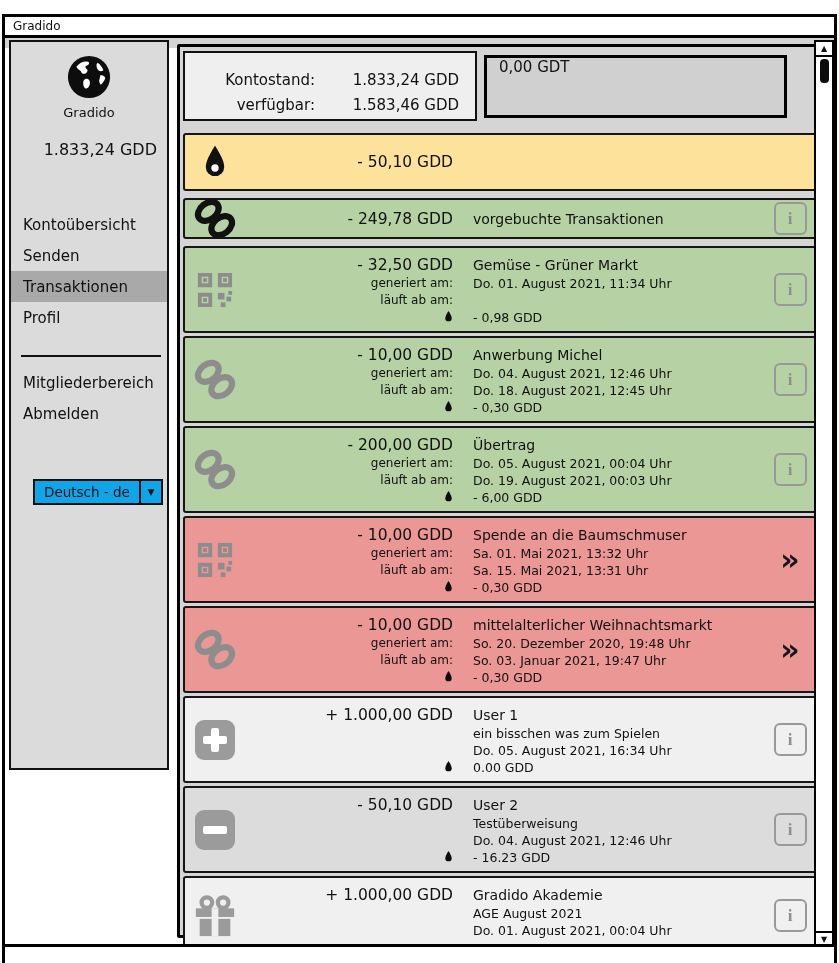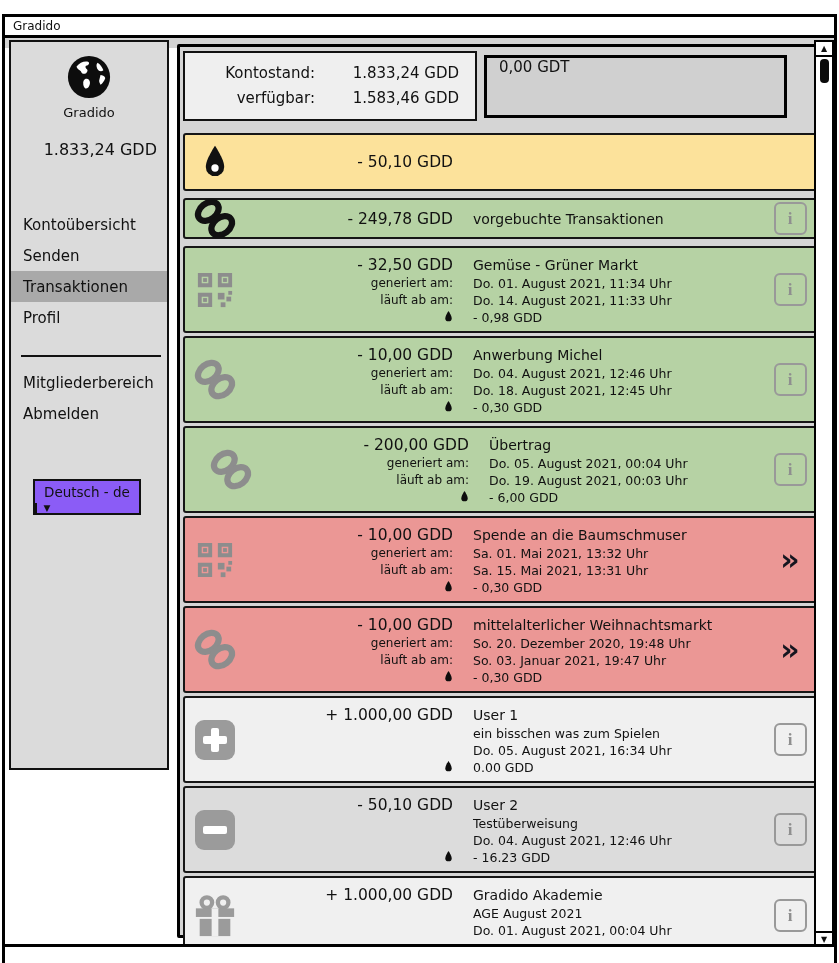--- a/index.html
+++ b/index.html
@@ -12,27 +12,27 @@
   
   .sidebar{position:absolute;left:4px;top:2px;width:156px;height:726px;background:#dbdbdb;border:2px solid #111;box-sizing:content-box;}
   .side-logo{margin-top:12px;text-align:center;}
   .side-logo-label{text-align:center;font-size:13px;margin-top:1px;}
   .side-balance{margin-top:20px;text-align:right;padding-right:10px;font-size:16px;}
   .nav{margin-top:50px;}
   .nav2{margin-top:10px;}
   .nav-item{height:31px;display:flex;align-items:center;padding-left:12px;font-size:15px;cursor:pointer;}
   .nav-item.active{background:#a9a9a9;}
   .divider{border-top:2px solid #111;margin:22px 6px 0 10px;}
-  .lang-select{display:inline-flex;margin:50px 0 0 22px;border:2px solid #111;background:#8b5cf6;align-items:stretch;flex-direction:column;}
+  .lang-select{display:inline-flex;margin:50px 0 0 22px;border:2px solid #111;background:#0ea5e9;align-items:stretch;}
   .lang-label{padding:3px 9px;font-size:13.5px;white-space:nowrap;display:flex;align-items:center;}
   .lang-arrow{border-left:2px solid #111;width:20px;display:flex;align-items:center;justify-content:center;font-size:9px;}
 
   
   .main{position:absolute;left:172px;top:6px;width:640px;height:888px;background:#d5d5d5;border:3px solid #000;border-radius:2px;}
-  .balance-box{position:absolute;left:3px;top:4px;width:294px;height:70px;background:#efefef;border:2px solid #111;display:grid;grid-template-columns:130px 1fr;row-gap:7px;align-content:start;padding-top:11px;font-size:15px;box-sizing:border-box;}
+  .balance-box{position:absolute;left:3px;top:4px;width:294px;height:70px;background:#efefef;border:2px solid #111;display:grid;grid-template-columns:130px 1fr;row-gap:7px;align-content:start;padding-top:18px;font-size:15px;box-sizing:border-box;}
   .bb-lbl{text-align:right;}
   .bb-val{text-align:right;padding-right:16px;}
   .gdt-box{position:absolute;left:304px;top:8px;width:303px;height:63px;background:#d0d0d0;border:3px solid #000;box-sizing:border-box;text-align:left;padding:0 12px;font-size:15px;}
   .rows{position:absolute;left:3px;top:86px;right:3px;}
 
   .row{display:flex;border:2px solid #161616;border-radius:3px;margin-bottom:3px;box-sizing:border-box;}
   .kind-banner{height:58px;margin-bottom:7px;}
   .kind-simple{height:41px;margin-bottom:7px;}
   .kind-tx,.kind-user{min-height:79px;}
   .cell-icon{width:60px;flex:none;display:flex;align-items:center;justify-content:center;}
@@ -149,21 +149,20 @@
                 <rect x="26" y="33" width="5" height="5"></rect>
                 <rect x="34" y="21" width="4" height="4"></rect>
               </svg>
             </div>
             <div class="cell-body">
               <div class="amt">- 32,50 GDD</div>
               <div class="title">Gemüse - Grüner Markt</div>
               <div class="lbl">generiert am:</div>
               <div class="val">Do. 01. August 2021, 11:34 Uhr</div>
               <div class="lbl">läuft ab am:</div>
-              <div class="val">Do. 14. August 2021, 11:33 Uhr</div>
               <div class="lbl decaydrop"><svg width="9" height="13" viewBox="0 0 24 32">
                   <path d="M12 1C12 1 3.5 13.5 3.5 20.5a8.5 8.5 0 0 0 17 0C20.5 13.5 12 1 12 1Z" fill="#0d0d0d"></path>
                 </svg></div>
               <div class="val">- 0,98 GDD</div>
             </div>
             <div class="cell-action">
               <div class="info-btn">i</div>
             </div>
           </div>
           <div class="row kind-tx" style="background: rgb(182, 210, 164);">
@@ -184,21 +183,21 @@
               <div class="val">Do. 18. August 2021, 12:45 Uhr</div>
               <div class="lbl decaydrop"><svg width="9" height="13" viewBox="0 0 24 32">
                   <path d="M12 1C12 1 3.5 13.5 3.5 20.5a8.5 8.5 0 0 0 17 0C20.5 13.5 12 1 12 1Z" fill="#0d0d0d"></path>
                 </svg></div>
               <div class="val">- 0,30 GDD</div>
             </div>
             <div class="cell-action">
               <div class="info-btn">i</div>
             </div>
           </div>
-          <div class="row kind-tx" style="background: rgb(182, 210, 164); padding-left: 16px;">
+          <div class="row kind-tx" style="background: rgb(182, 210, 164);">
             <div class="cell-icon">
               <svg width="46" height="44" viewBox="0 0 48 46">
                 <g fill="none" stroke="#8d8d8d" stroke-width="6.5">
                   <ellipse cx="17" cy="15" rx="12" ry="8.5" transform="rotate(-38 17 15)"></ellipse>
                   <ellipse cx="31" cy="30" rx="12" ry="8.5" transform="rotate(-38 31 30)"></ellipse>
                 </g>
               </svg>
             </div>
             <div class="cell-body">
               <div class="amt">- 200,00 GDD</div>

